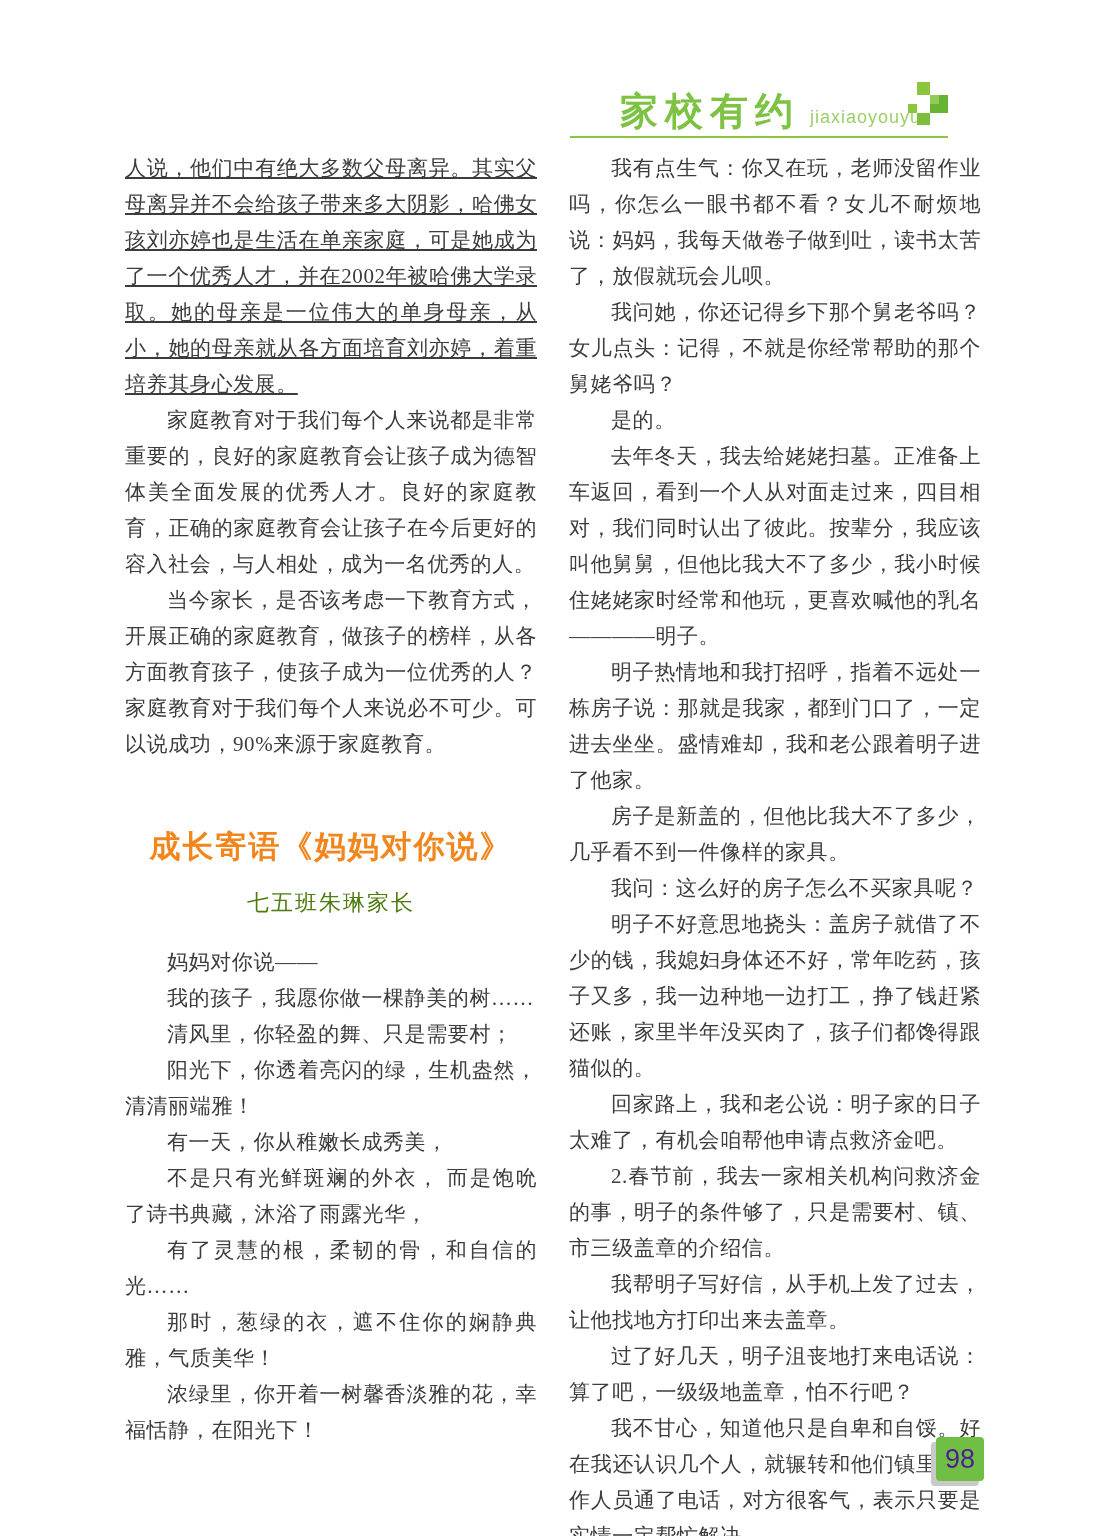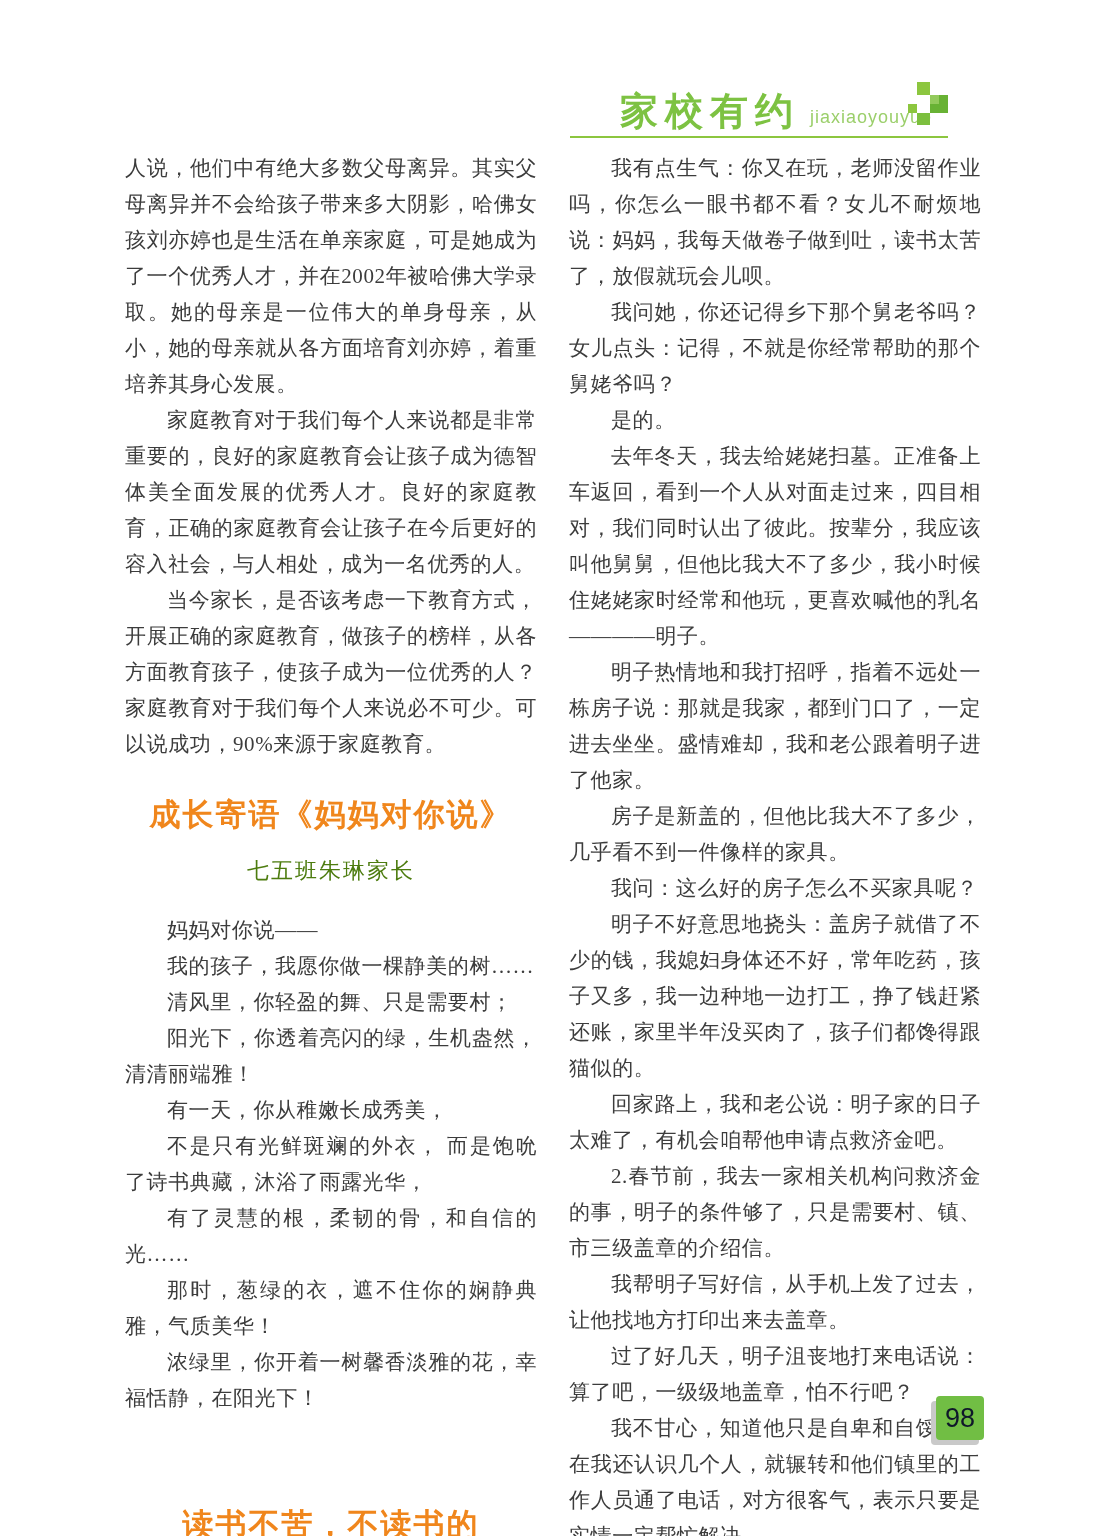--- a/index.html
+++ b/index.html
@@ -67,24 +67,24 @@
   }
   .col{width:412px;}
   .body-text p{
     margin:0;
     font-size:21px;
     line-height:36px;
     letter-spacing:0.6px;
     text-align:justify;
     text-indent:2em;
   }
-  .cont p:first-child{text-indent:0;}
+  .cont p:first-child{text-indent:0;text-decoration:underline;}
 
   
-  .section1{margin-top:32px;}
+  .section1{margin-top:64px;}
   .section2{margin-top:88px;}
   .sec-title{
     margin:0;
     text-align:center;
     color:#f0861c;
     font-size:31px;
     line-height:42px;
     font-weight:bold;
     letter-spacing:2px;
   }
@@ -93,26 +93,26 @@
     text-align:center;
     font-size:22px;
     letter-spacing:2px;
     color:#4d7c0f;
   }
   .sec-body{margin-top:26px;}
 
   
   .page-number{
     position:absolute;
-    left:936px; top:1396px;
+    left:936px; top:1437px;
     width:48px; height:44px;
     background:#71be44;
     border-radius:4px;
     box-shadow:-5px 5px 0 #c9c9c9;
-    color:#0f172a;
+    color:#4c1d95;
     font-family:"Liberation Sans","DejaVu Sans",sans-serif;
     font-size:27px;
     display:flex;
     align-items:center;
     justify-content:center;
   }
 </style>
 </head>
 <body>
 

